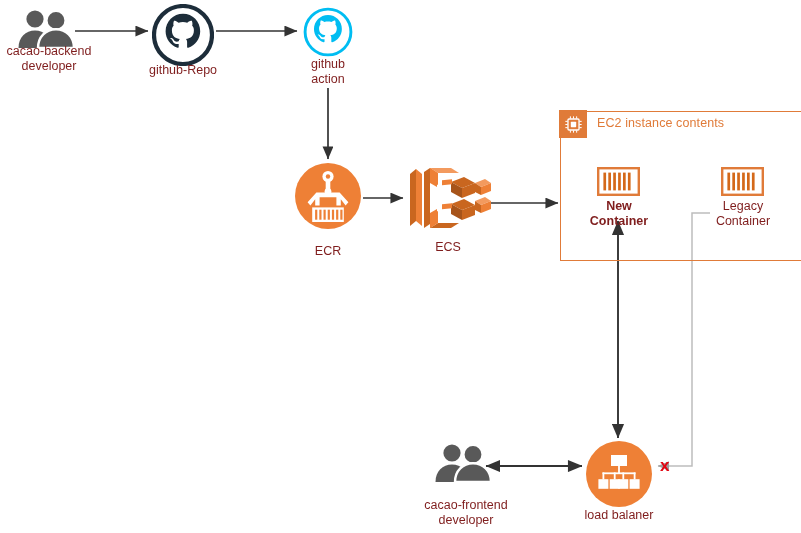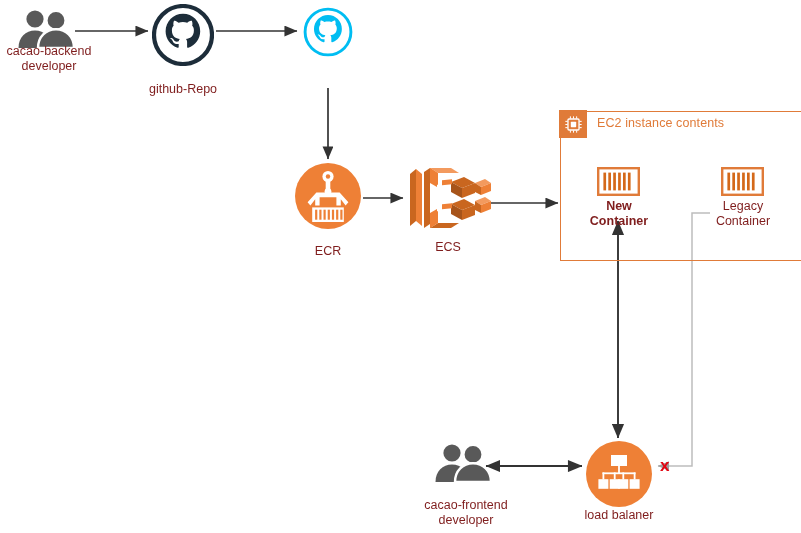--- a/index.html
+++ b/index.html
@@ -155,36 +155,38 @@
         c0.9,0.2 1.2,-0.4 1.2,-0.8 c0,-0.4 0,-1.6 0,-3 c-4.8,1 -5.8,-2.3 -5.8,-2.3
         c-0.8,-2 -1.9,-2.5 -1.9,-2.5 c-1.6,-1.1 0.1,-1.1 0.1,-1.1 c1.7,0.1 2.6,1.8 2.6,1.8
         c1.5,2.6 4,1.8 5,1.4 c0.2,-1.1 0.6,-1.8 1.1,-2.3 c-3.8,-0.4 -7.9,-1.9 -7.9,-8.6
         c0,-1.9 0.7,-3.5 1.8,-4.7 c-0.2,-0.4 -0.8,-2.2 0.2,-4.7 c0,0 1.4,-0.5 4.7,1.8
         c1.4,-0.4 2.8,-0.6 4.3,-0.6 c1.5,0 2.9,0.2 4.3,0.6 c3.3,-2.2 4.7,-1.8 4.7,-1.8
         c1,2.5 0.4,4.3 0.2,4.7 c1.1,1.2 1.8,2.8 1.8,4.7 c0,6.7 -4.1,8.2 -8,8.6
         c0.6,0.5 1.2,1.6 1.2,3.2 c0,2.3 0,4.2 0,4.8 c0,0.5 0.3,1 1.2,0.8
         c6.9,-2.3 11.9,-8.8 11.9,-16.5 C48.4,17.6 40.6,9.8 31,9.8 z"></path>
     </svg>
   </div>
-  <div class="label" style="left:134px; top:82px; width:98px;">github-Repo</div>
+  <div class="label" style="left:134px; top:63px; width:98px;">github-Repo</div>
 
   <div class="node" style="left:303px; top:7px; width:50px; height:50px;">
     <svg class="icon-svg" width="50" height="50" viewBox="0 0 62 62">
       <circle cx="31" cy="31" r="28.4" fill="none" stroke="#00bdf2" stroke-width="3.6"></circle>
       <path fill="#00bdf2" d="M31,9.8 c-9.6,0 -17.4,7.8 -17.4,17.4 c0,7.7 5,14.2 11.9,16.5
         c0.9,0.2 1.2,-0.4 1.2,-0.8 c0,-0.4 0,-1.6 0,-3 c-4.8,1 -5.8,-2.3 -5.8,-2.3
         c-0.8,-2 -1.9,-2.5 -1.9,-2.5 c-1.6,-1.1 0.1,-1.1 0.1,-1.1 c1.7,0.1 2.6,1.8 2.6,1.8
         c1.5,2.6 4,1.8 5,1.4 c0.2,-1.1 0.6,-1.8 1.1,-2.3 c-3.8,-0.4 -7.9,-1.9 -7.9,-8.6
         c0,-1.9 0.7,-3.5 1.8,-4.7 c-0.2,-0.4 -0.8,-2.2 0.2,-4.7 c0,0 1.4,-0.5 4.7,1.8
         c1.4,-0.4 2.8,-0.6 4.3,-0.6 c1.5,0 2.9,0.2 4.3,0.6 c3.3,-2.2 4.7,-1.8 4.7,-1.8
         c1,2.5 0.4,4.3 0.2,4.7 c1.1,1.2 1.8,2.8 1.8,4.7 c0,6.7 -4.1,8.2 -8,8.6
         c0.6,0.5 1.2,1.6 1.2,3.2 c0,2.3 0,4.2 0,4.8 c0,0.5 0.3,1 1.2,0.8
         c6.9,-2.3 11.9,-8.8 11.9,-16.5 C48.4,17.6 40.6,9.8 31,9.8 z"></path>
     </svg>
   </div>
+  <div class="label" style="left:279px; top:57px; width:98px;">github
+action</div>
 
   <div class="node" style="left:295px; top:163px; width:66px; height:66px;">
     <svg class="icon-svg" width="66" height="66" viewBox="0 0 66 66">
       <circle cx="33" cy="33" r="33" fill="#ee8036"></circle>
 
       <circle cx="33" cy="13.5" r="5.6" fill="#ffffff"></circle>
       <circle cx="33" cy="13.5" r="2.2" fill="#ee8036"></circle>
       <rect x="30.7" y="17.5" width="4.6" height="9.5" fill="#ffffff"></rect>
 
       <circle cx="33" cy="28.6" r="3.4" fill="#ffffff"></circle>

